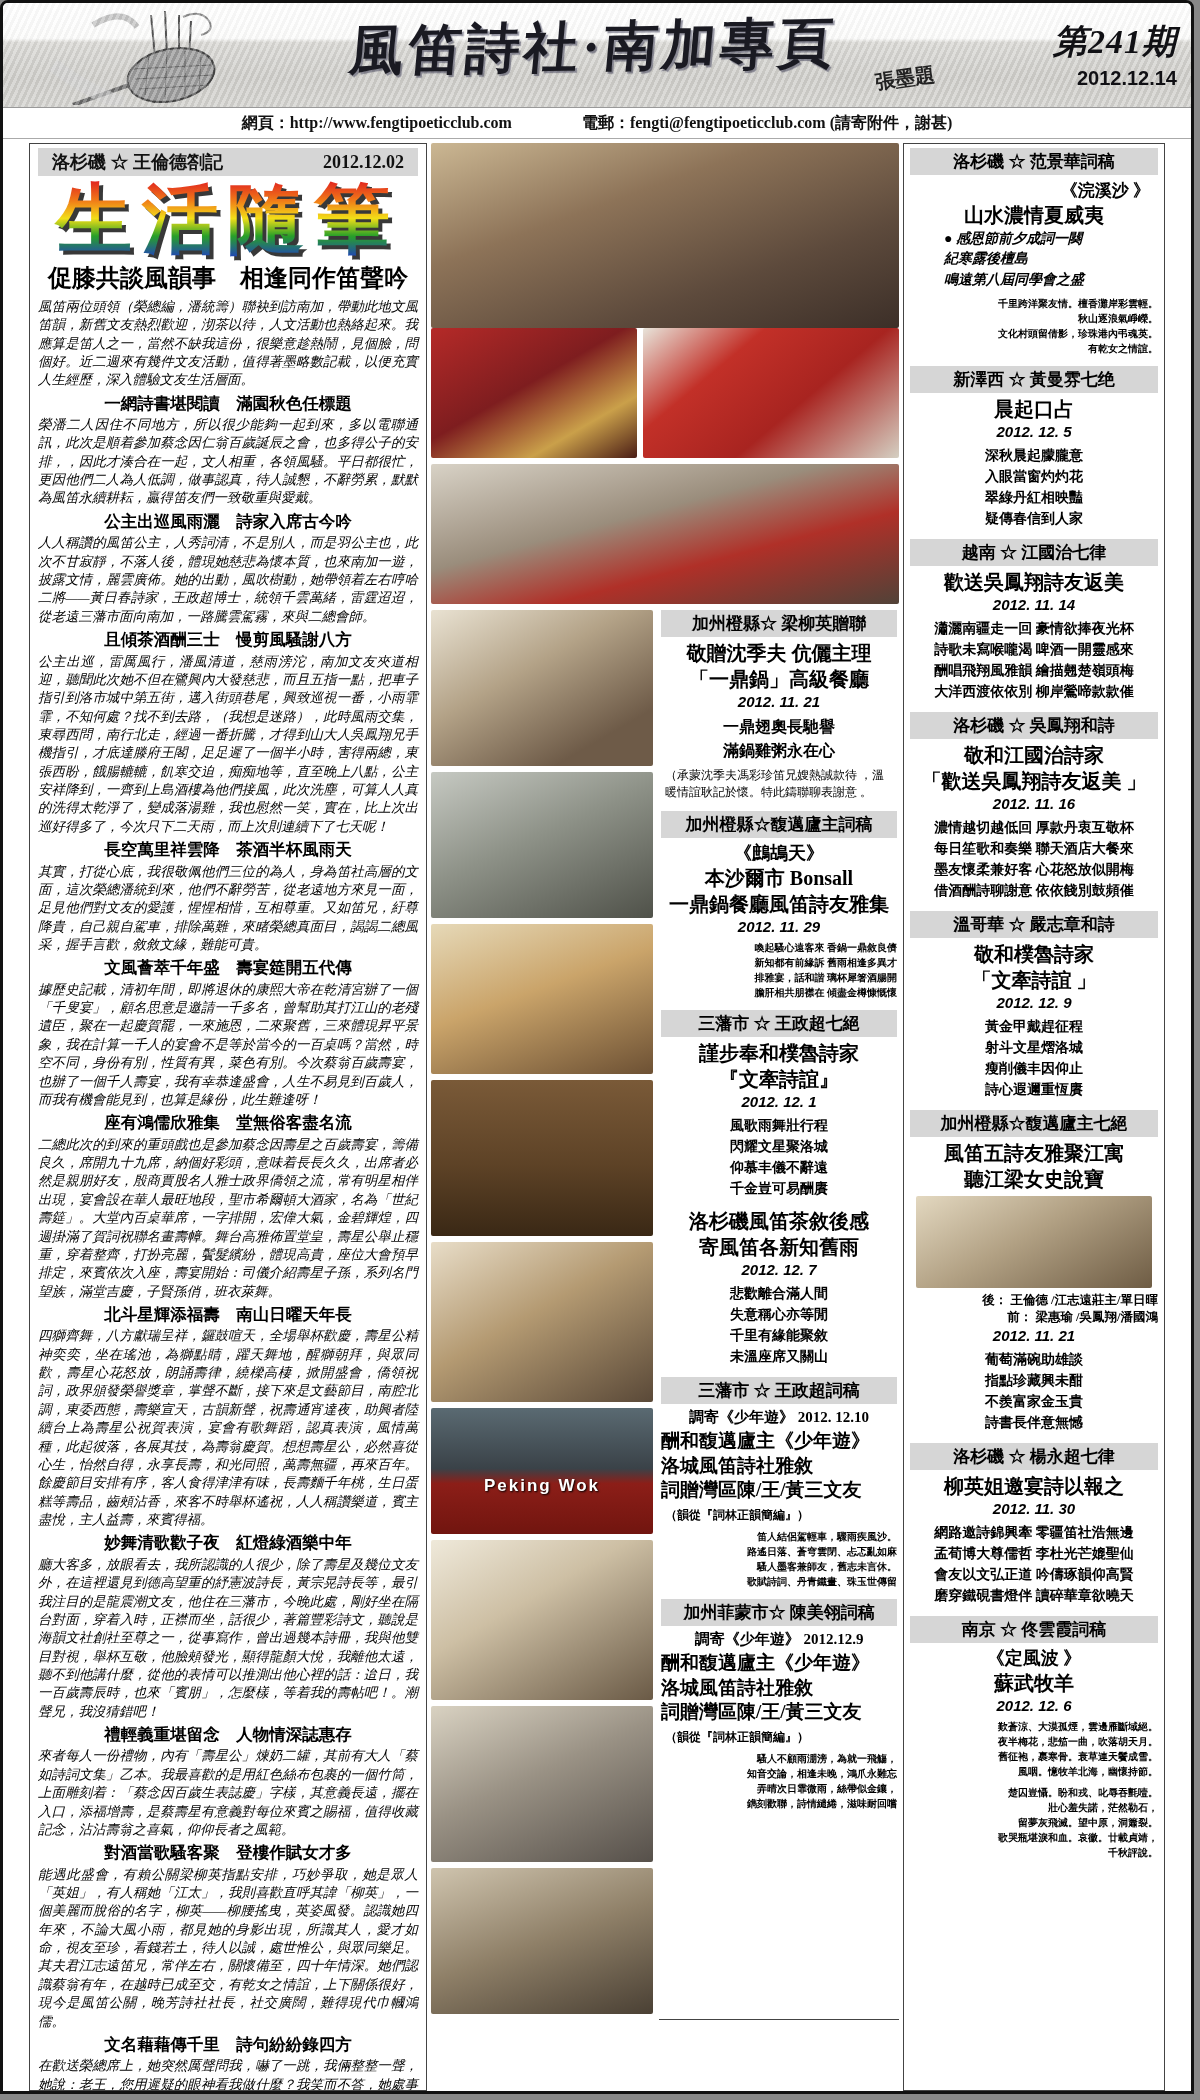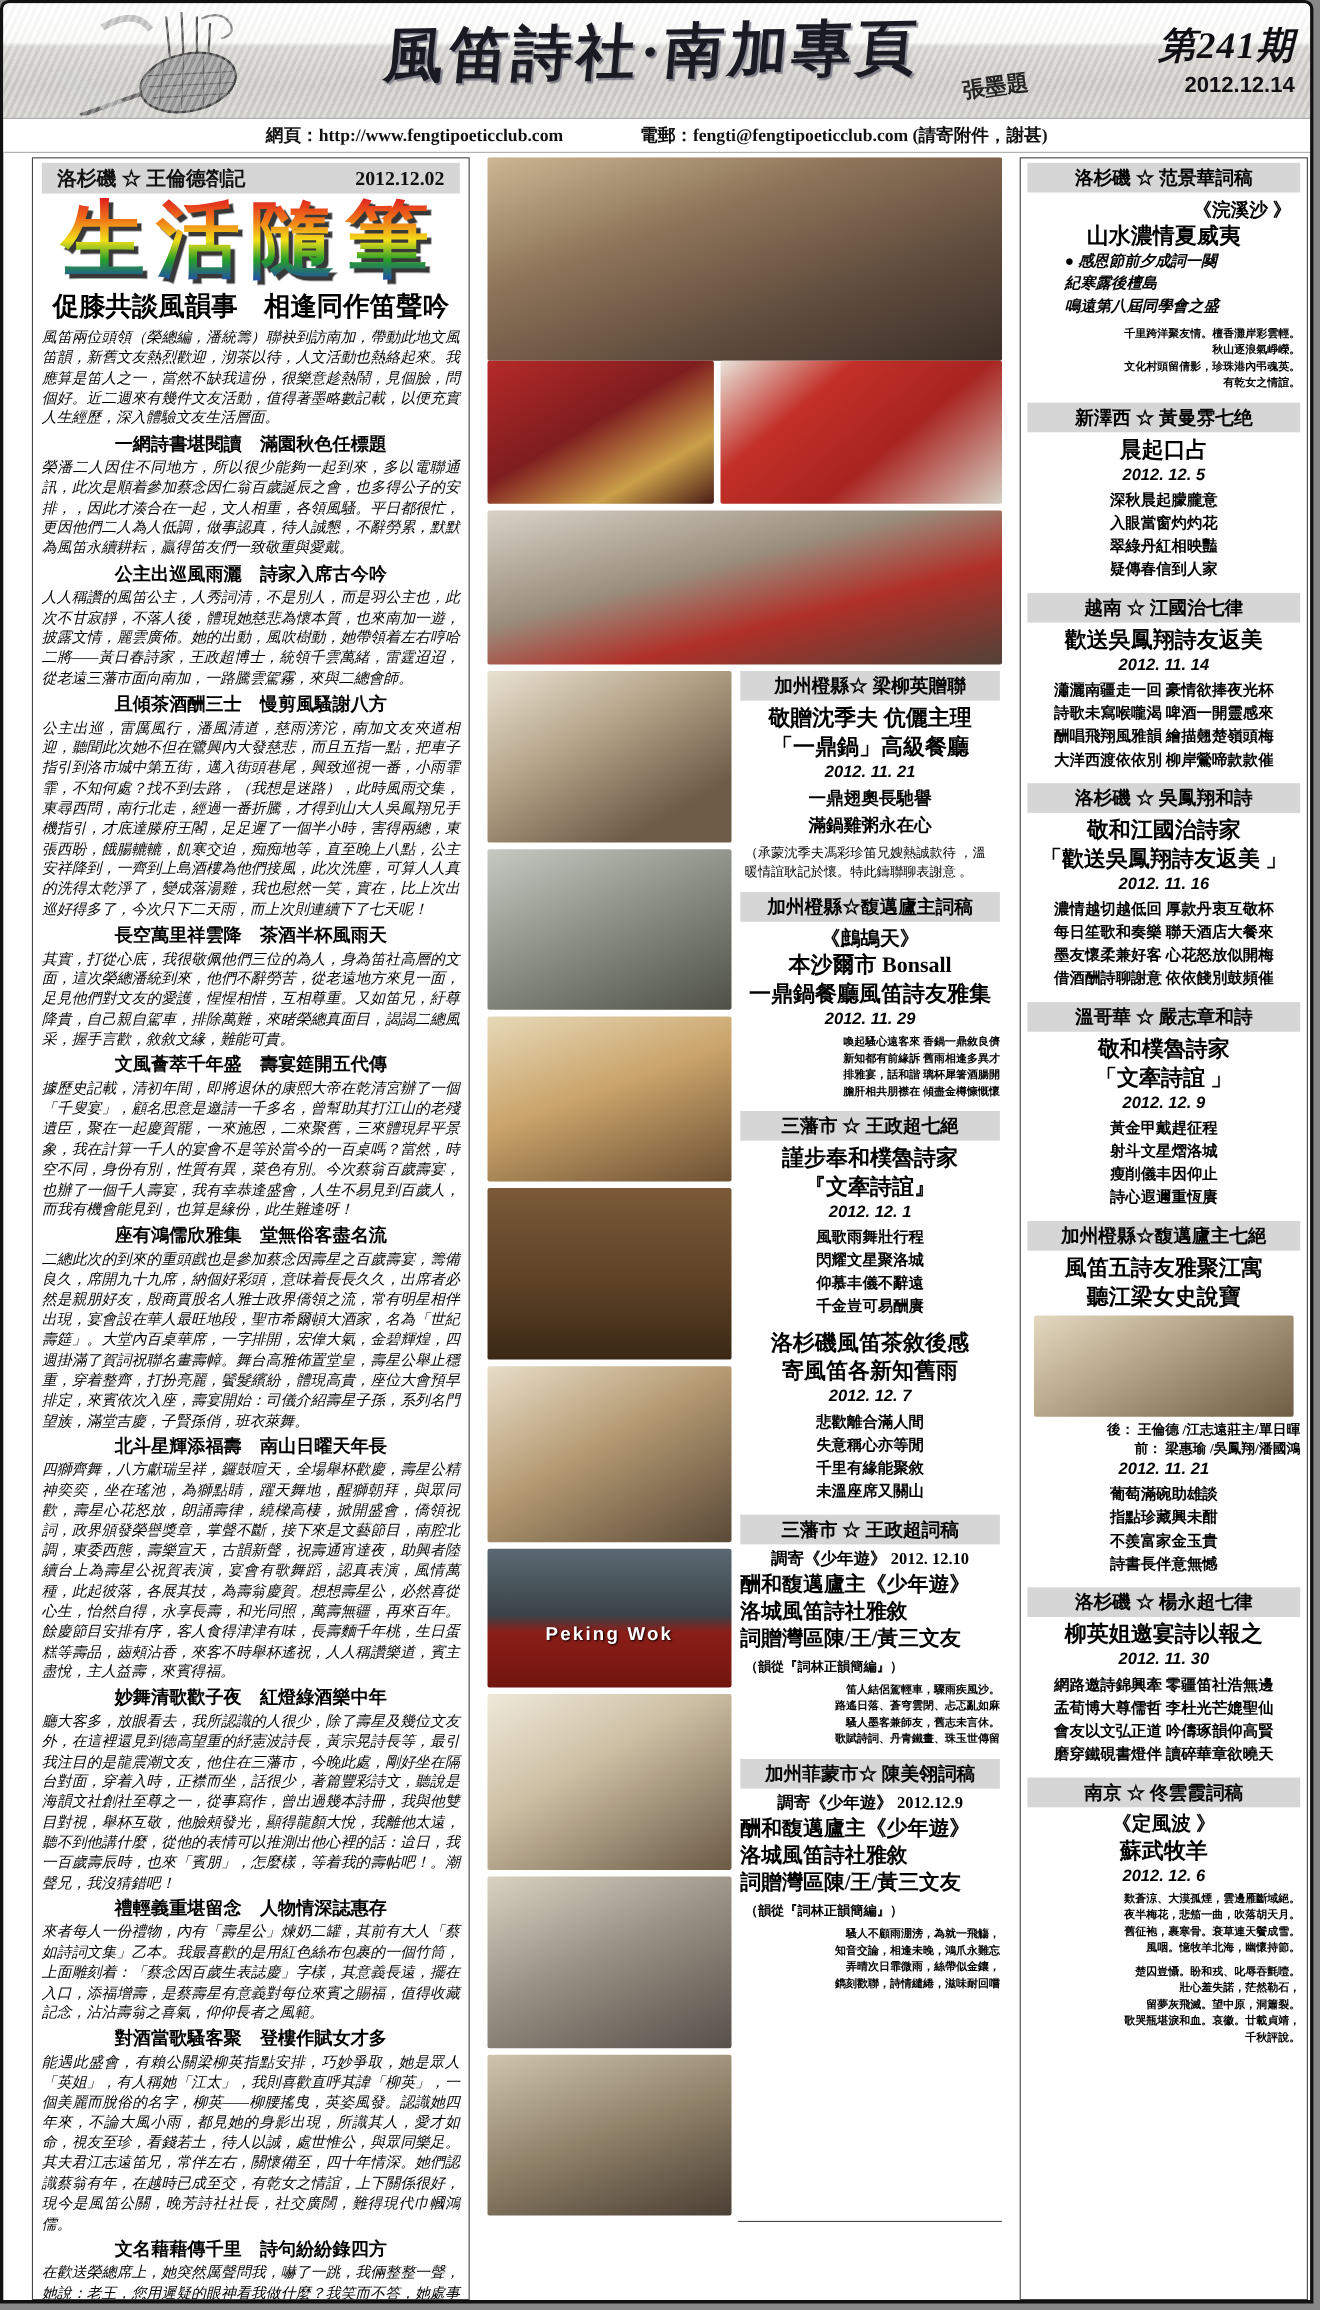--- a/index.html
+++ b/index.html
@@ -14,21 +14,21 @@
   .mast-title{position:absolute;left:310px;top:8px;width:560px;text-align:center;
     font-weight:900;font-size:54px;letter-spacing:4px;color:#1a1a22;transform:skewX(-6deg) rotate(-1deg);
     text-shadow:2px 2px 1px rgba(30,30,60,.45);white-space:nowrap;z-index:2;}
   .mast-sig{position:absolute;left:872px;top:62px;font-size:20px;font-weight:700;color:#222;transform:rotate(-8deg);z-index:2;}
   .issue-box{position:absolute;right:14px;top:16px;text-align:right;z-index:2;}
   .issue-no{font-size:34px;font-style:italic;font-weight:700;color:#101014;letter-spacing:1px;}
   .issue-date{font-family:"Liberation Sans",sans-serif;font-size:20px;font-weight:700;color:#101014;margin-top:2px;}
   .infoline{height:30px;display:flex;justify-content:center;gap:70px;align-items:center;
     font-size:16px;font-weight:700;color:#111;background:#fff;border-bottom:1px solid #aaa;}
   
-  .content{display:grid;grid-template-columns:398px 468px 262px;gap:16px;padding:4px 26px 5px 26px;height:1948px;box-sizing:content-box;}
+  .content{display:grid;grid-template-columns:398px 468px 262px;gap:4px;padding:4px 26px 5px 26px;height:1948px;box-sizing:content-box;}
   .col{overflow:hidden;}
   
   .essay{border:1px solid #444;padding:4px 8px;box-sizing:border-box;}
   .colbar{background:#d6d6d6;color:#111;font-weight:700;font-size:18px;display:flex;justify-content:space-between;
     align-items:center;padding:2px 14px;margin-bottom:4px;}
   .rainbow{margin:2px 0 2px 0;text-align:center;font-size:76px;line-height:1.05;font-weight:900;letter-spacing:10px;
     background:linear-gradient(180deg,#e02020 0%,#f07818 25%,#f2de18 48%,#28a028 70%,#2038cc 100%);
     -webkit-background-clip:text;background-clip:text;color:transparent;
     filter:drop-shadow(4px 4px 0 rgba(45,45,45,.95));white-space:nowrap;}
   .essay-sub{text-align:center;font-weight:700;font-size:24px;margin:2px 0 4px 0;}

